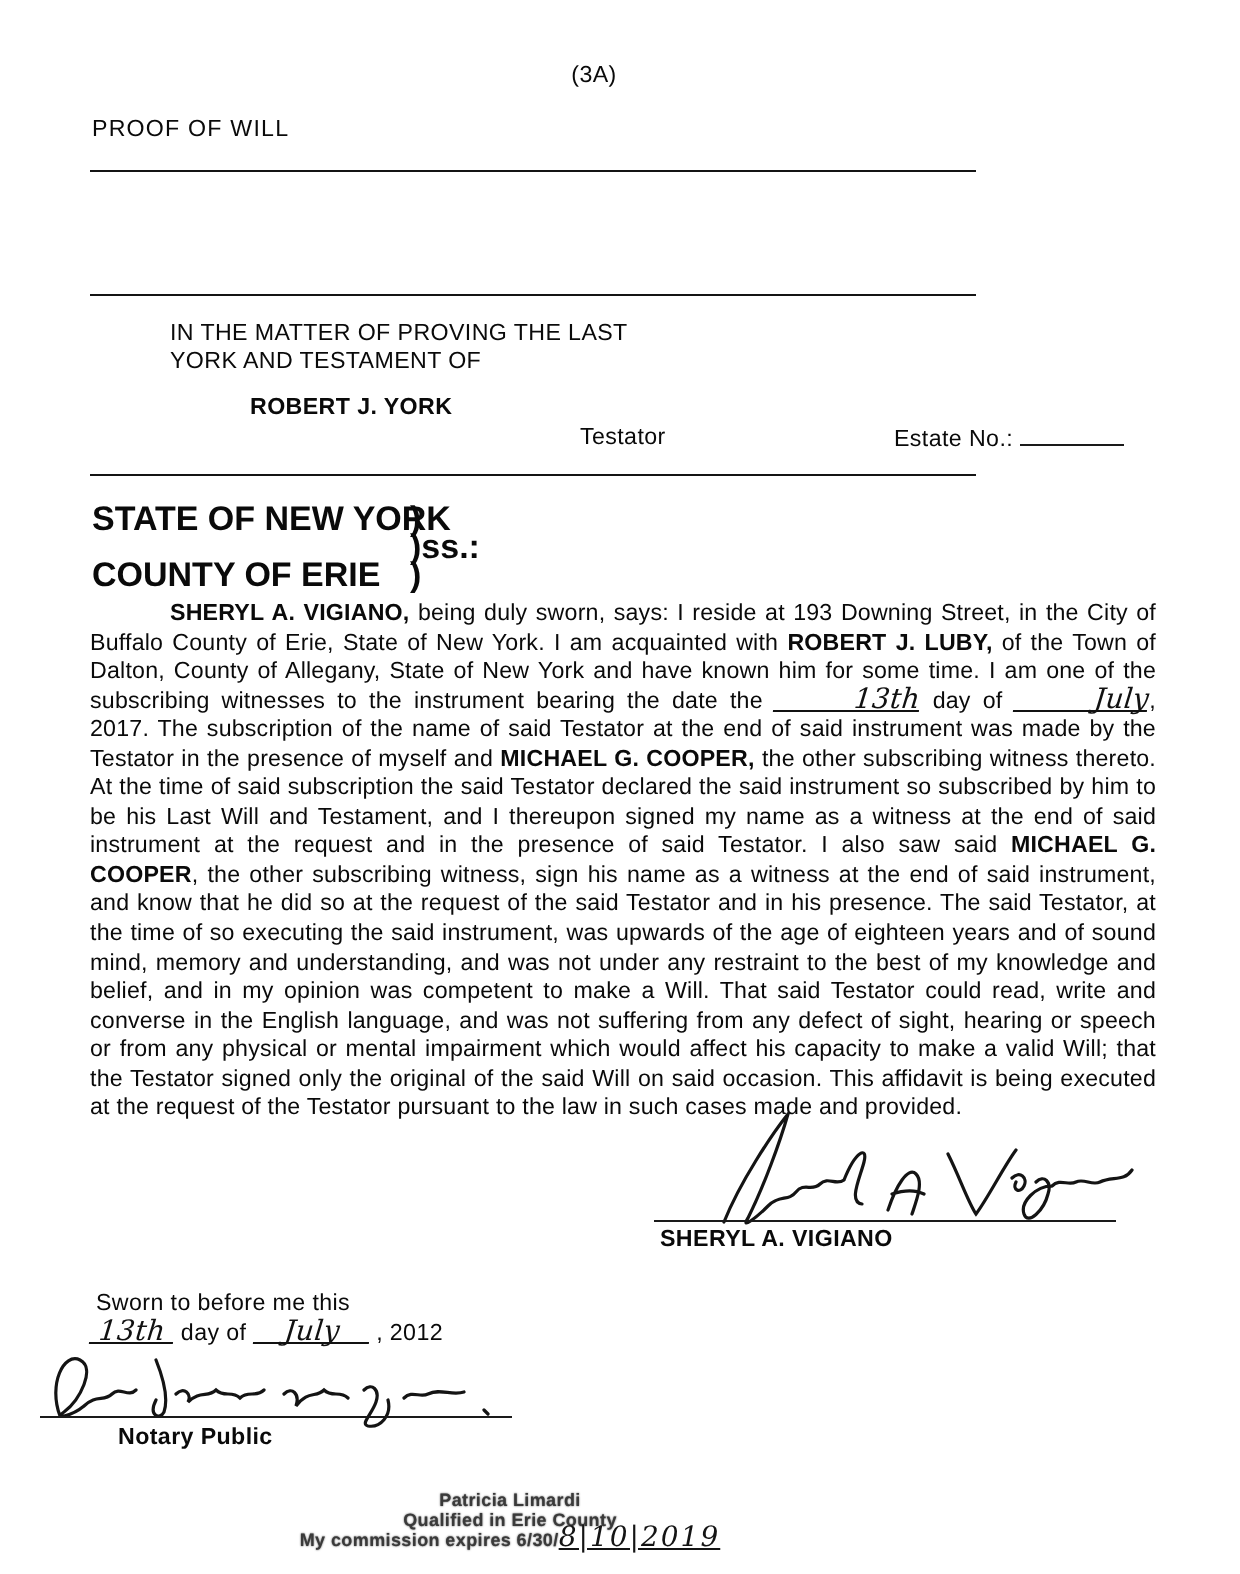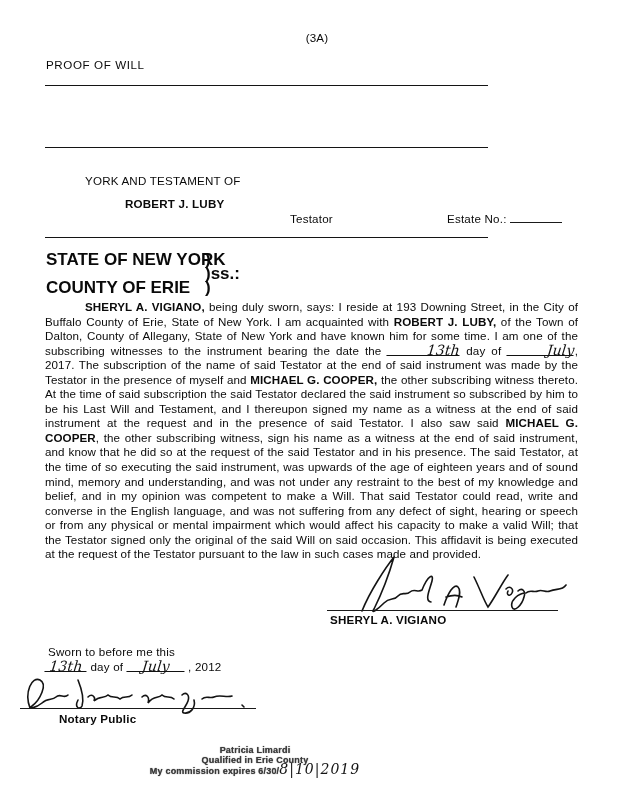--- a/index.html
+++ b/index.html
@@ -56,32 +56,33 @@
     font-size:14px;color:#141414;text-shadow:none;font-weight:normal;
     letter-spacing:1px;
   }
   svg.sig{position:absolute;overflow:visible;}
 </style>
 </head>
 <body>
 
 <div id="page">
 
-  <div class="abs t11" style="left:0;width:594px;top:31px;text-align:center;margin-left:20px;">(3A)</div>
+  <div class="abs t11" style="left:0;width:594px;top:31px;text-align:center;">(3A)</div>
 
   <div class="abs t11" style="left:46px;top:58px;letter-spacing:.6px;">PROOF OF WILL</div>
 
   <div class="rule" style="left:45px;top:85px;width:443px;"></div>
 
 
   <div class="rule" style="left:45px;top:147px;width:443px;"></div>
 
+  <div class="abs t11" style="left:85px;top:160px;">IN THE MATTER OF PROVING THE LAST</div>
   <div class="abs t11" style="left:85px;top:174px;">YORK AND TESTAMENT OF</div>
 
-  <div class="abs t11 b" style="left:125px;top:197px;">ROBERT J. LUBY</div>
+  <div class="abs t11 b" style="left:125px;top:197px;">ROBERT J. YORK</div>
 
   <div class="abs t11" style="left:290px;top:212px;">Testator</div>
 
   <div class="abs t11" style="left:447px;top:212px;white-space:nowrap;">
     <span>Estate No.:</span>
     <span class="blankline" style="width:52px;"></span>
   </div>
 
   <div class="rule" style="left:45px;top:237px;width:443px;"></div>
 
@@ -124,17 +125,17 @@
              M160,23 C164,19 168,23 166,29 C164,35 158,40 162,41 C168,42 174,36 172,28
              M180,27 C184,23 188,27 192,25 C198,22 204,26 210,24 M220,33 L222,35"></path>
   </svg>
   <div class="thinline" style="left:20px;top:708px;width:236px;"></div>
   <div class="abs t11 b" style="left:59px;top:712px;">Notary Public</div>
 
   <div id="stamp">
     <div>Patricia Limardi</div>
     <div>Qualified in Erie County</div>
     <div class="row4">
-      <span>My commission expires 6/30/</span><span class="hw-ink" style="">8|10|2019</span>
+      <span>My commission expires 6/30/</span><span class="hw-ink" style="text-decoration:underline;">8|10|2019</span>
     </div>
   </div>
 
 </div>
 
 </body></html>

